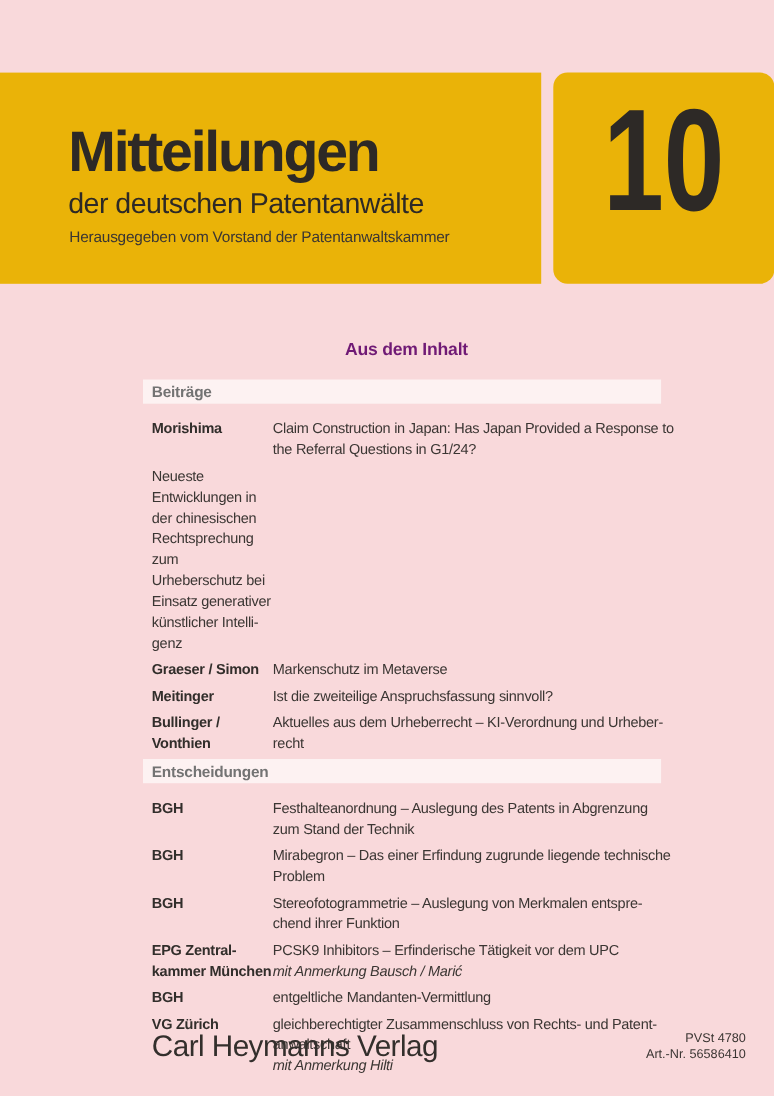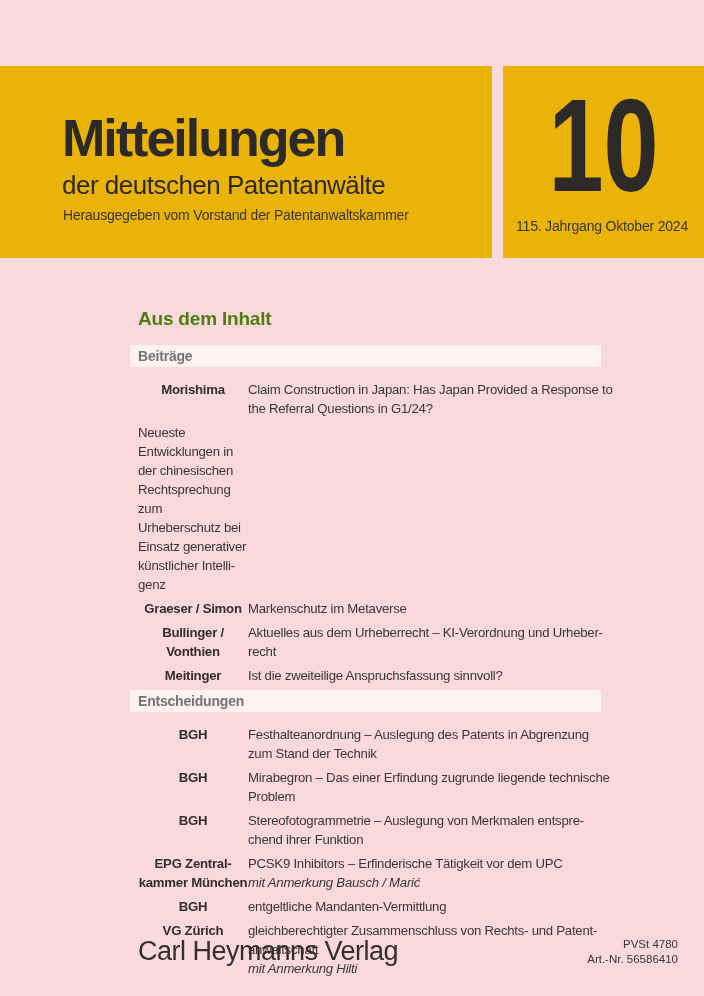--- a/index.html
+++ b/index.html
@@ -25,55 +25,55 @@
     letter-spacing: -2px; color: #2d2926; margin: 0;
   }
   .masthead-subtitle {
     font-size: 26px; font-weight: normal; line-height: 1.1;
     letter-spacing: -0.5px; color: #2d2926; margin: 7px 0 0 0;
   }
   .masthead-publisher {
     font-size: 14px; letter-spacing: -0.2px; color: #3b3633; margin: 7px 0 0 1px;
   }
 
-  #issue-panel { display: flex; flex-direction: column; }
+  #issue-panel { display: flex; flex-direction: column; border-radius: 13px; }
   .issue-number {
     font-size: 132px; font-weight: bold; line-height: 1; color: #2d2926;
     text-align: center; margin-top: 14px;
     transform: scaleX(0.75); transform-origin: 50% 50%;
   }
   .issue-meta {
     margin-top: auto;
     display: flex; justify-content: space-between;
     padding: 0 16px 24px 13px;
     font-size: 14px; letter-spacing: -0.2px; color: #3b3633;
   }
 
   #contents {
     position: absolute; left: 130px; top: 309px; width: 471px;
   }
   .contents-heading {
-    font-size: 19px; font-weight: bold; color: #4d7c0f;
-    line-height: 20px; margin: 0 0 0 8px; letter-spacing: -0.2px;
+    font-size: 16px; font-weight: bold; color: #701a75;
+    line-height: 20px; margin: 0 0 0 8px; letter-spacing: -0.2px; text-align: center;
   }
   .section-bar {
     background: #fdf2f2;
     height: 22px; line-height: 23px;
     font-size: 14px; font-weight: bold; color: #737373;
     padding-left: 8px; letter-spacing: -0.2px;
   }
   .section-bar.first { margin-top: 16px; }
   .section-bar.later { margin-top: 0; }
   .rows { margin-top: 13px; width: 500px; }
   .row {
     display: grid; grid-template-columns: 110px 1fr;
     padding-left: 8px; margin-bottom: 5px;
     font-size: 13.2px; line-height: 19px; letter-spacing: -0.25px;
   }
-  .author { font-weight: bold; white-space: pre-line; color: #322e2b; text-align: center; }
+  .author { font-weight: bold; white-space: pre-line; color: #322e2b; }
   .title  { white-space: pre-line; }
   .note   { font-style: italic; display: block; }
 
   #footer-publisher {
     position: absolute; left: 138px; top: 936px;
     font-size: 27px; letter-spacing: -0.5px; color: #332f2c;
   }
   #footer-meta {
     position: absolute; right: 26px; top: 937px;
     text-align: right; font-size: 11.5px; line-height: 15px; color: #3b3633;
@@ -85,24 +85,20 @@
 <div class="panel" id="masthead-panel">
   <div class="inner">
     <h1 class="masthead-title">Mitteilungen</h1>
     <h2 class="masthead-subtitle">der deutschen Patentanwälte</h2>
     <p class="masthead-publisher">Herausgegeben vom Vorstand der Patentanwaltskammer</p>
   </div>
 </div>
 
 <div class="panel" id="issue-panel">
   <div class="issue-number">10</div>
-  <div class="issue-meta">
-    <span>115. Jahrgang</span>
-    <span>Oktober 2024</span>
-  </div>
 </div>
 
 <div id="contents">
   <div class="contents-heading">Aus dem Inhalt</div>
 
   <div class="section-bar first">Beiträge</div>
   <div class="rows">
     <div class="row">
       <span class="author">Morishima</span>
       <span class="title">Claim Construction in Japan: Has Japan Provided a Response to
@@ -111,28 +107,28 @@
     <div class="row">
       <span class="title">Neueste Entwicklungen in der chinesischen Rechtsprechung
 zum Urheberschutz bei Einsatz generativer künstlicher Intelli-
 genz</span>
     </div>
     <div class="row">
       <span class="author">Graeser / Simon</span>
       <span class="title">Markenschutz im Metaverse</span>
     </div>
     <div class="row">
+      <span class="author">Meitinger</span>
+      <span class="title">Ist die zweiteilige Anspruchsfassung sinnvoll?</span>
+    </div>
+    <div class="row">
       <span class="author">Bullinger /
 Vonthien</span>
       <span class="title">Aktuelles aus dem Urheberrecht – KI-Verordnung und Urheber-
 recht</span>
-    </div>
-    <div class="row">
-      <span class="author">Meitinger</span>
-      <span class="title">Ist die zweiteilige Anspruchsfassung sinnvoll?</span>
     </div>
   </div>
 
   <div class="section-bar later">Entscheidungen</div>
   <div class="rows">
     <div class="row">
       <span class="author">BGH</span>
       <span class="title">Festhalteanordnung – Auslegung des Patents in Abgrenzung
 zum Stand der Technik</span>
     </div>

